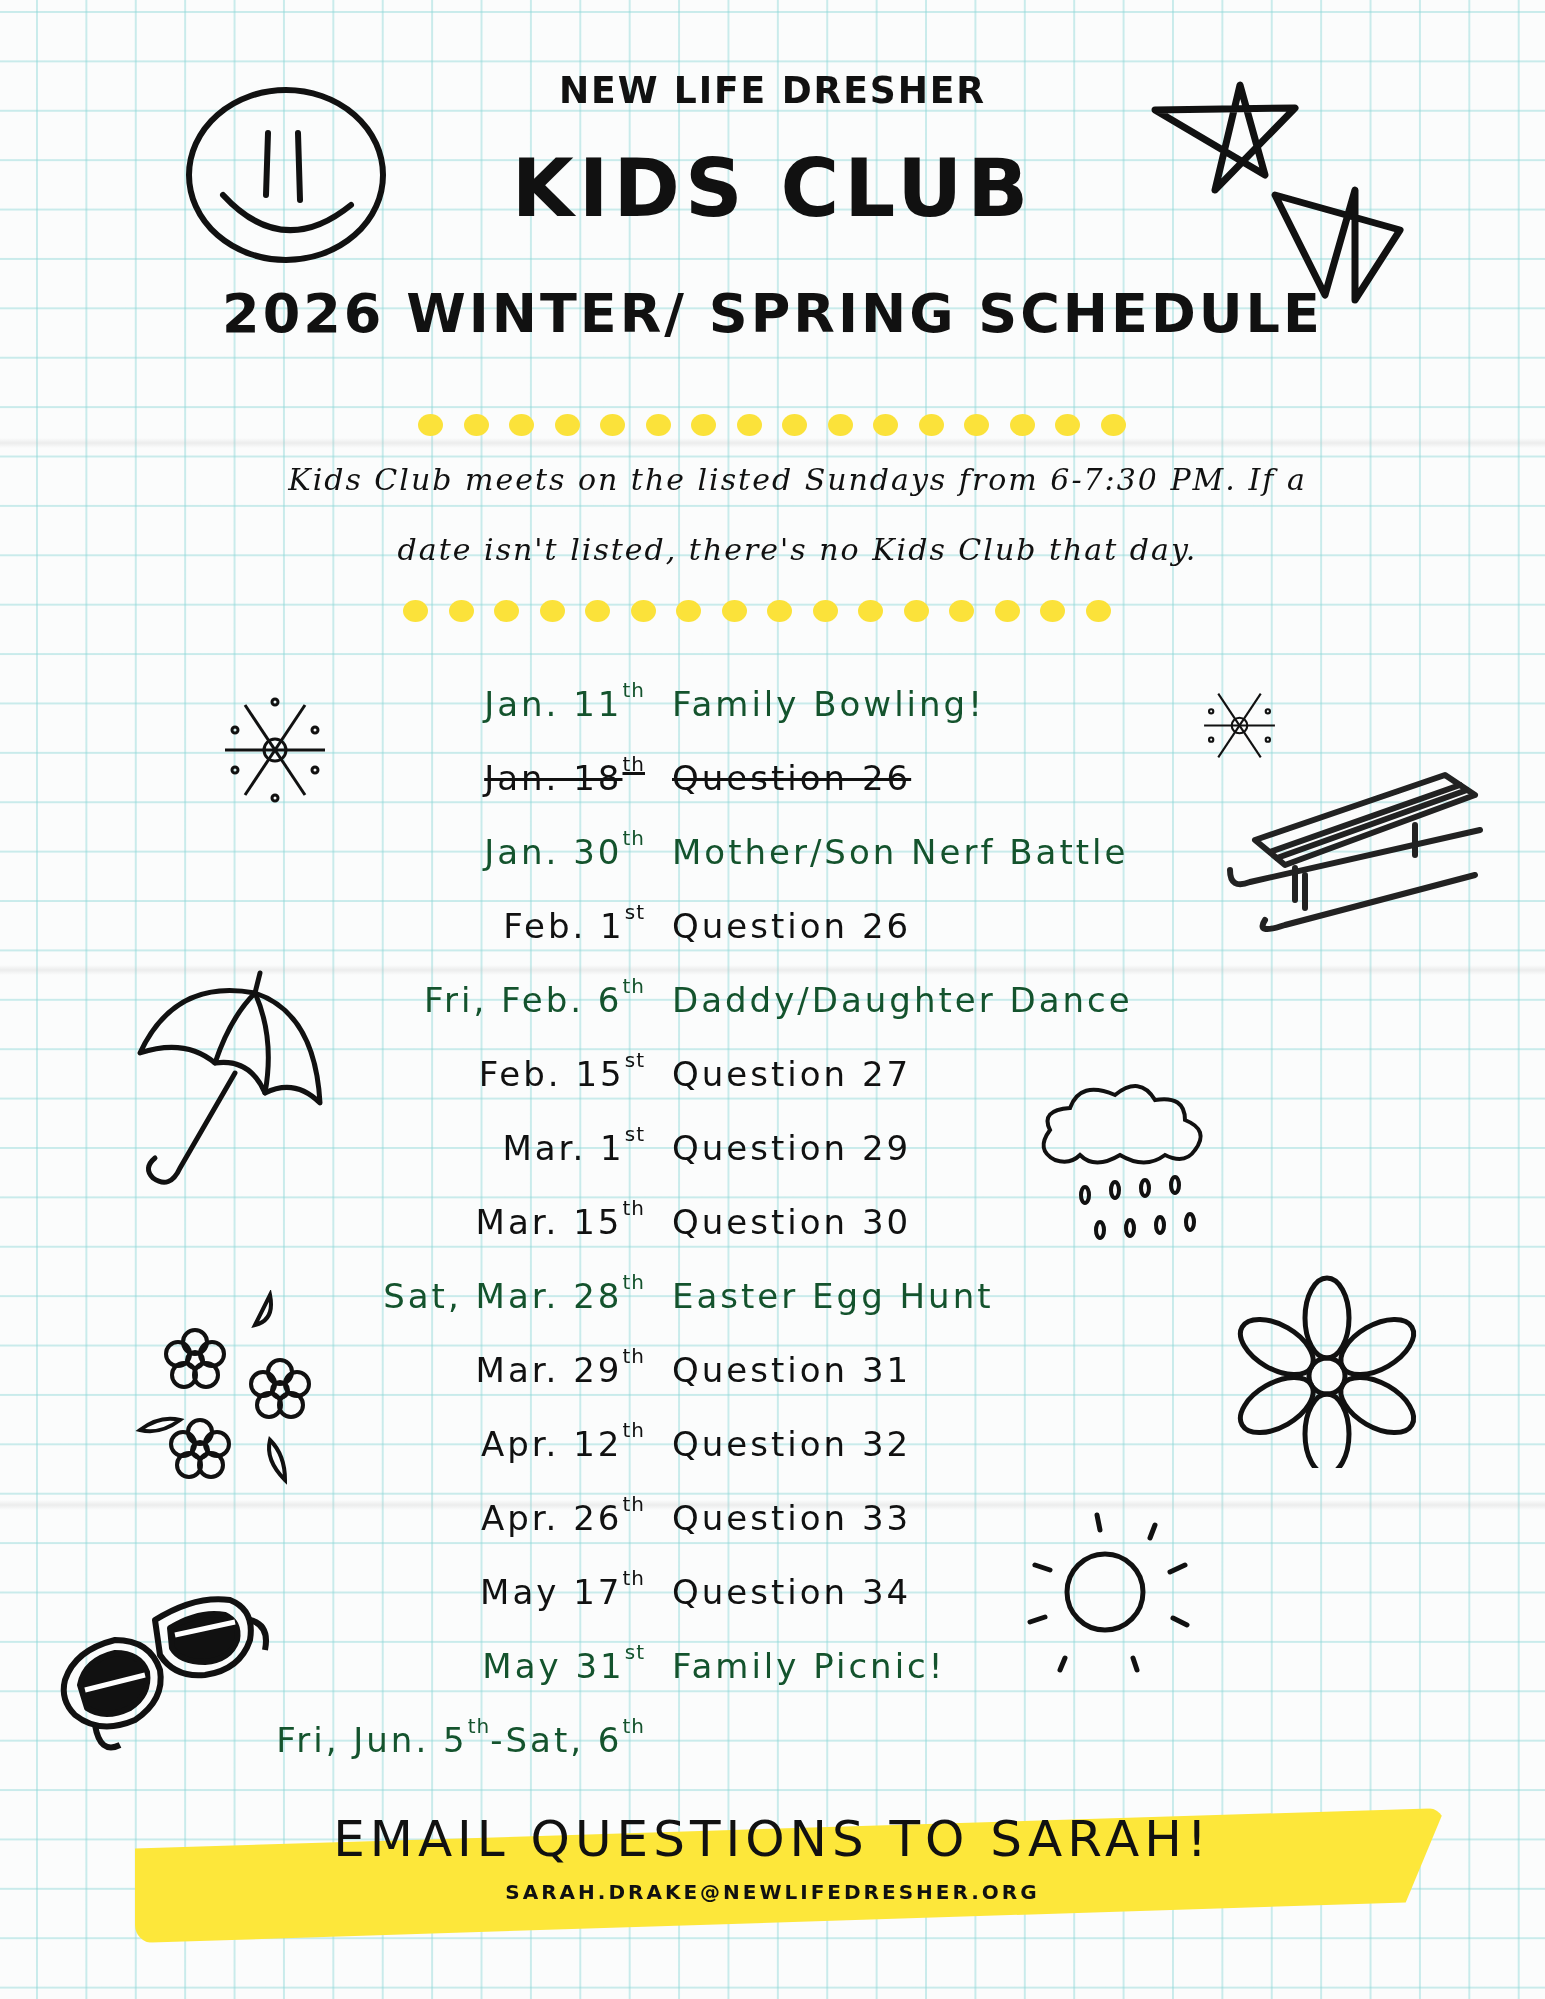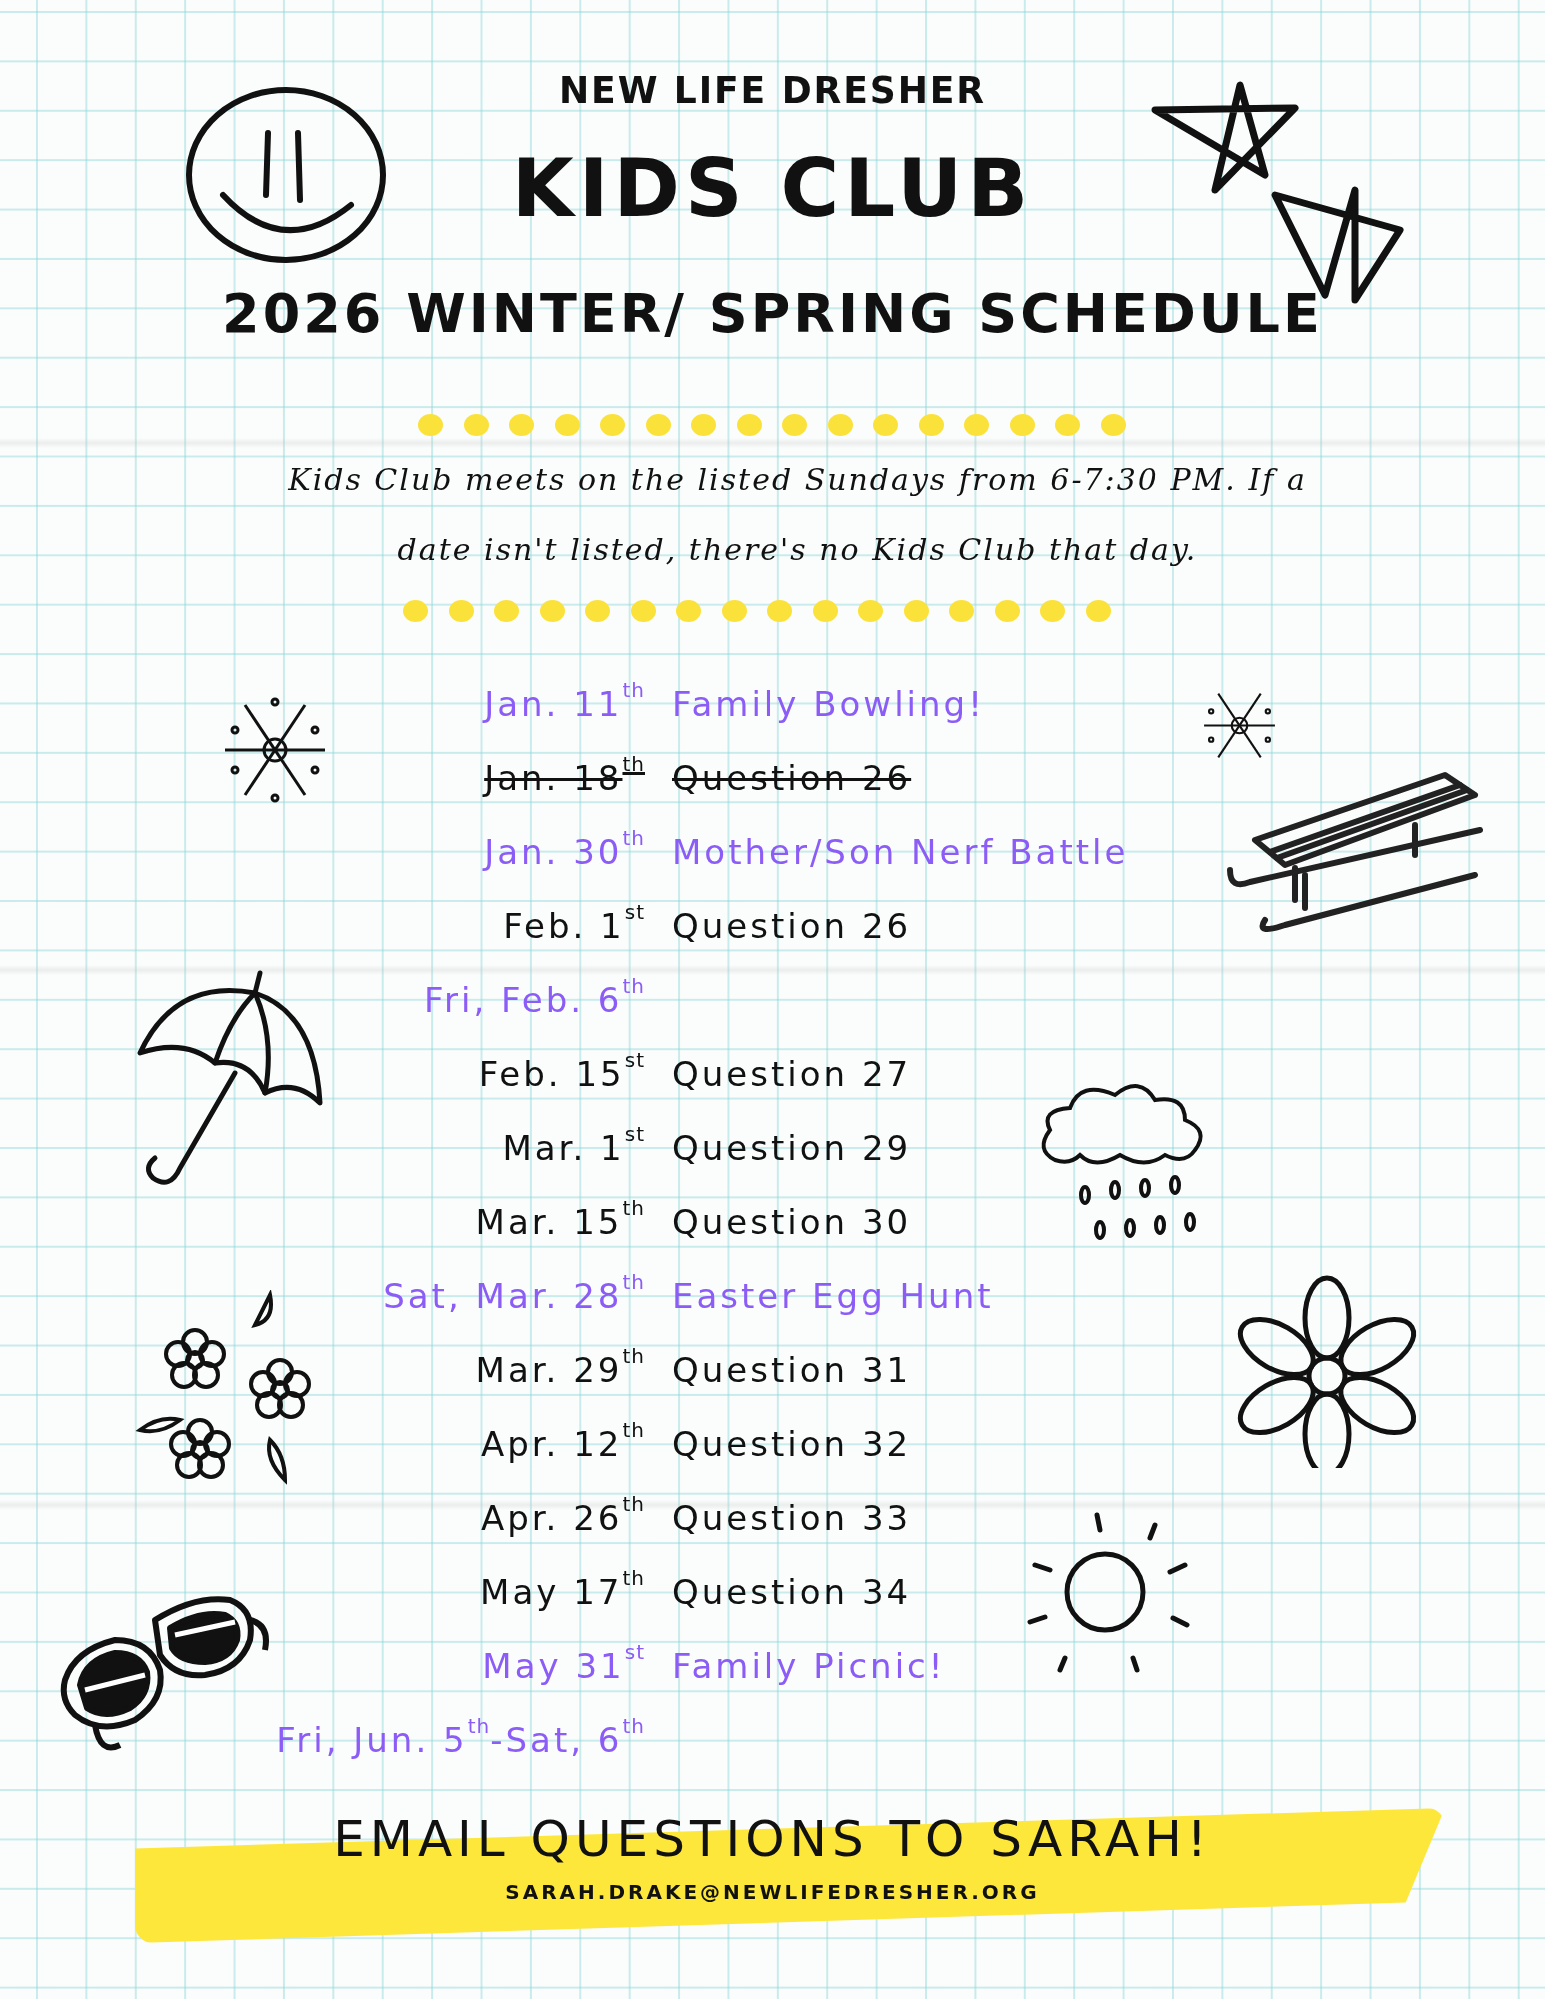--- a/index.html
+++ b/index.html
@@ -16,21 +16,21 @@
   #org{top:68px;font-size:38px;transform:scaleX(0.95);}
   #title{top:142px;font-size:80px;letter-spacing:5px;}
   #subtitle{top:282px;font-size:54px;letter-spacing:3px;}
   .dots{position:absolute;display:flex;gap:0;justify-content:space-between;}
   .dot{width:25px;height:22px;border-radius:50%;background:#fbe23a;}
   .intro{position:absolute;left:0;width:1545px;text-align:center;font-family:"DejaVu Serif",serif;font-style:italic;font-size:30px;color:#111;letter-spacing:2px;padding-left:25px;}
   .row{position:absolute;left:0;width:1545px;height:60px;font-size:34px;letter-spacing:3px;}
   .date{position:absolute;right:900px;top:8px;white-space:nowrap;text-align:right;}
   .event{position:absolute;left:672px;top:8px;white-space:nowrap;}
   .date sup{font-size:20px;vertical-align:top;position:relative;top:-6px;letter-spacing:1px;}
-  .orange{color:#8b5cf6;}
+  .orange{color:#14532d;}
   .black{color:#111;}
   .struck{text-decoration:line-through;text-decoration-thickness:3px;}
   #hl{position:absolute;left:135px;top:1808px;width:1310px;height:135px;background:#fde73a;
       clip-path:polygon(0 30%, 100% 0, 97% 70%, 0 100%);border-radius:18px;}
   #email-heading{position:absolute;left:0;width:1545px;top:1810px;text-align:center;font-weight:normal;font-size:50px;letter-spacing:5px;color:#111;}
   #email-addr{position:absolute;left:0;width:1545px;top:1880px;text-align:center;font-weight:bold;font-size:20px;letter-spacing:3px;color:#111;}
   .doodle{position:absolute;}
 </style>
 </head>
 <body>
@@ -108,20 +108,21 @@
   <div class="row orange" style="top:824px">
     <span class="date"><span>Jan. 30</span><sup>th</sup></span>
     <span class="event">Mother/Son Nerf Battle</span>
   </div>
   <div class="row black" style="top:898px">
     <span class="date"><span>Feb. 1</span><sup>st</sup></span>
     <span class="event">Question 26</span>
   </div>
   <div class="row orange" style="top:972px">
     <span class="date"><span>Fri, Feb. 6</span><sup>th</sup></span>
+    <span class="event">Daddy/Daughter Dance</span>
   </div>
   <div class="row black" style="top:1046px">
     <span class="date"><span>Feb. 15</span><sup>st</sup></span>
     <span class="event">Question 27</span>
   </div>
   <div class="row black" style="top:1120px">
     <span class="date"><span>Mar. 1</span><sup>st</sup></span>
     <span class="event">Question 29</span>
   </div>
   <div class="row black" style="top:1194px">

